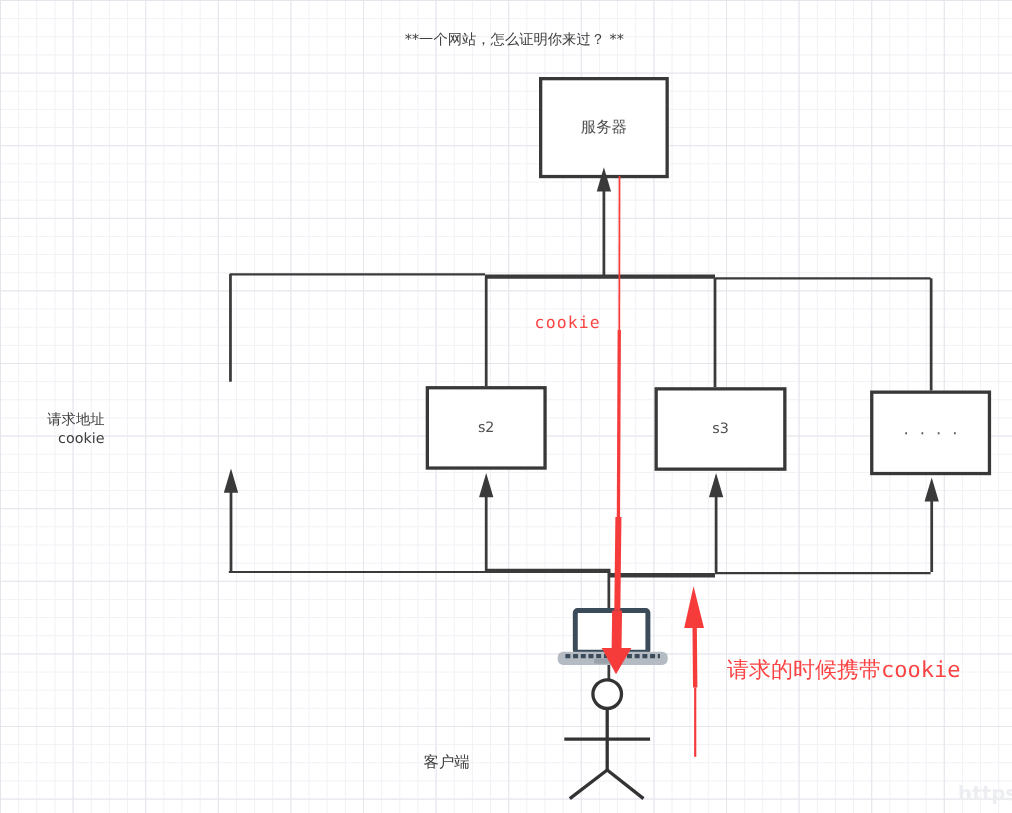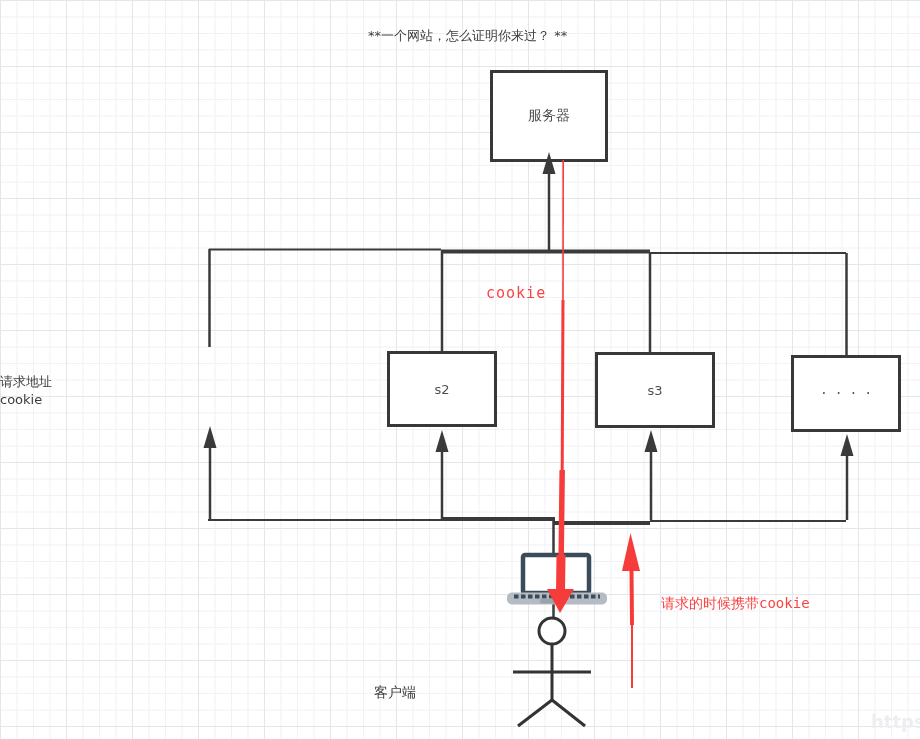--- a/index.html
+++ b/index.html
@@ -22,26 +22,26 @@
   }
   #node-server{left:490px;top:70px;width:118px;height:92px;font-size:14px;}
   #node-s1{left:155px;top:347px;width:108px;height:77px;}
   #node-s2{left:387px;top:351px;width:110px;height:76px;}
   #node-s3{left:595px;top:352px;width:120px;height:76px;}
   #node-more{left:791px;top:355px;width:110px;height:77px;}
   #node-more span{letter-spacing:10px;padding-left:10px;font-size:15px;color:#555;}
   #svg-layer{position:absolute;left:0;top:0;z-index:2;pointer-events:none;}
   .txt{z-index:3;color:#3d3d3d;}
   #title{left:368px;top:27px;width:400px;text-align:left;font-size:13px;}
-  #label-request{left:0px;top:373px;width:70px;text-align:left;font-size:13px;line-height:18px;}
+  #label-request{left:0px;top:373px;width:70px;text-align:right;font-size:13px;line-height:18px;padding-left:25px;}
   #label-cookie{left:486px;top:284px;font-size:15px;letter-spacing:1px;color:#fb4343;
     font-family:"DejaVu Sans Mono","Liberation Mono",monospace;}
-  #label-carry{left:661px;top:595px;font-size:14px;color:#fb4343;
+  #label-carry{left:661px;top:595px;font-size:20px;color:#fb4343;
     font-family:"DejaVu Sans Mono","Liberation Mono",monospace;}
-  #label-client{left:374px;top:684px;font-size:14px;}
+  #label-client{left:385px;top:684px;font-size:14px;}
   #watermark{left:871px;top:711px;font-size:18px;font-weight:bold;color:#edeef1;z-index:4;}
 </style>
 </head>
 <body>
 
 <div id="canvas">
 
   <div class="node abs" id="node-server">
     <span>服务器</span>
   </div>

